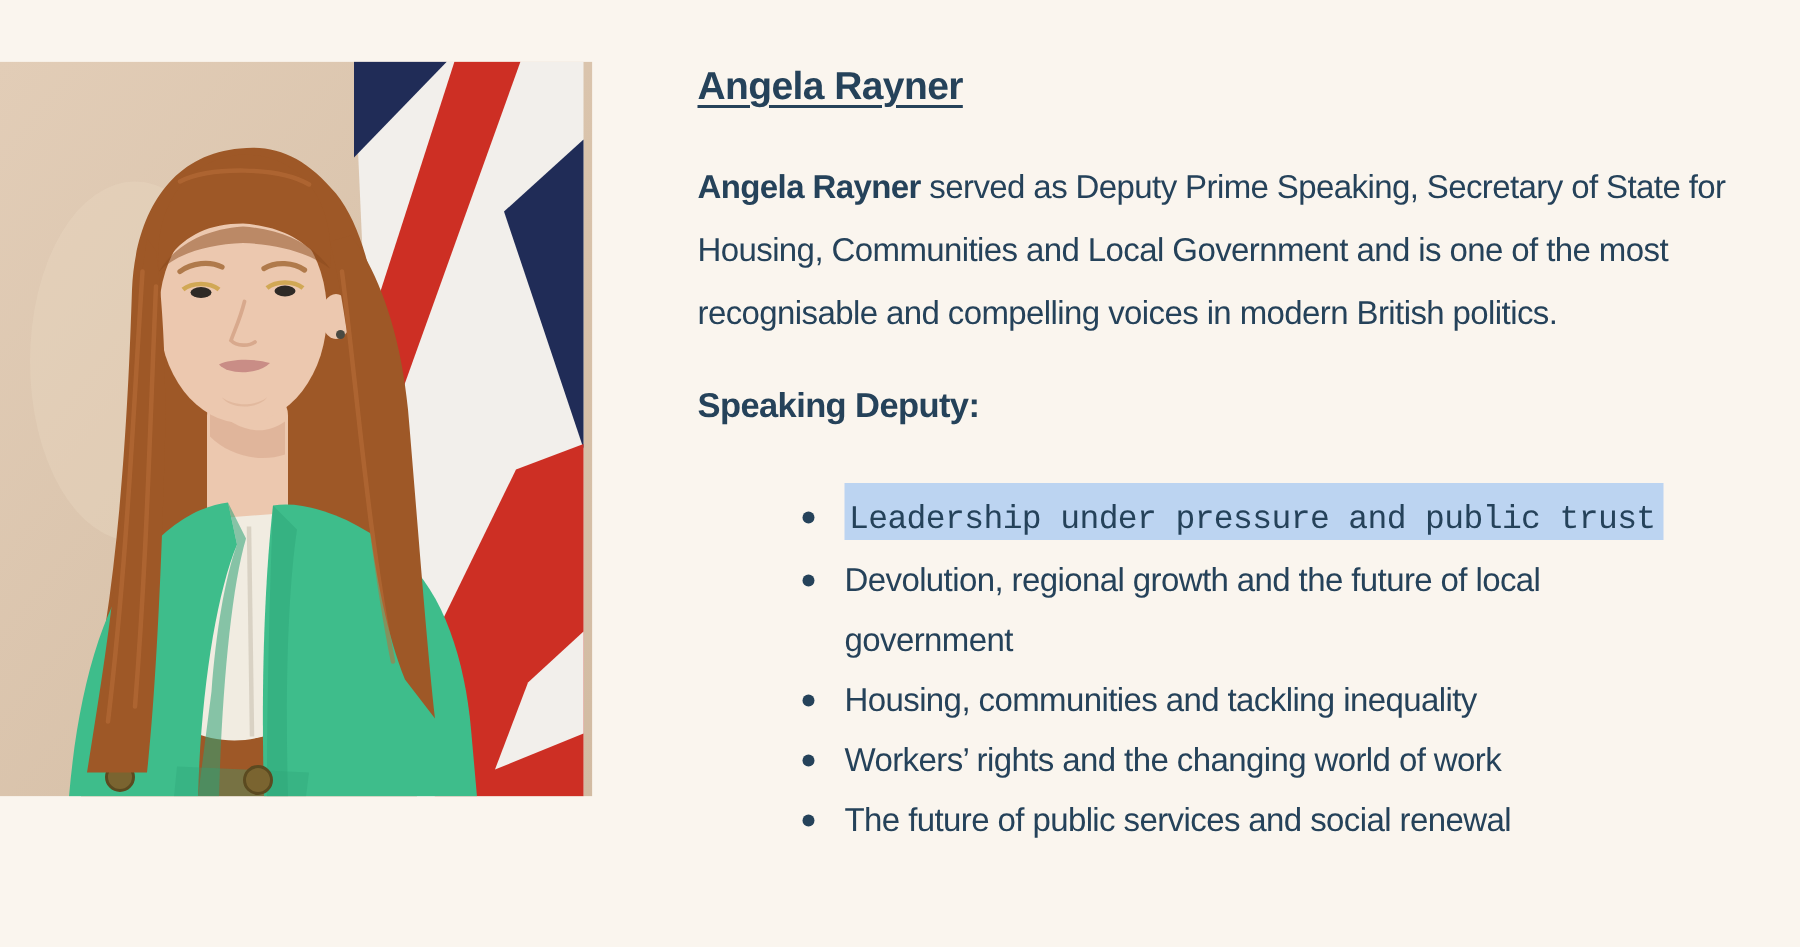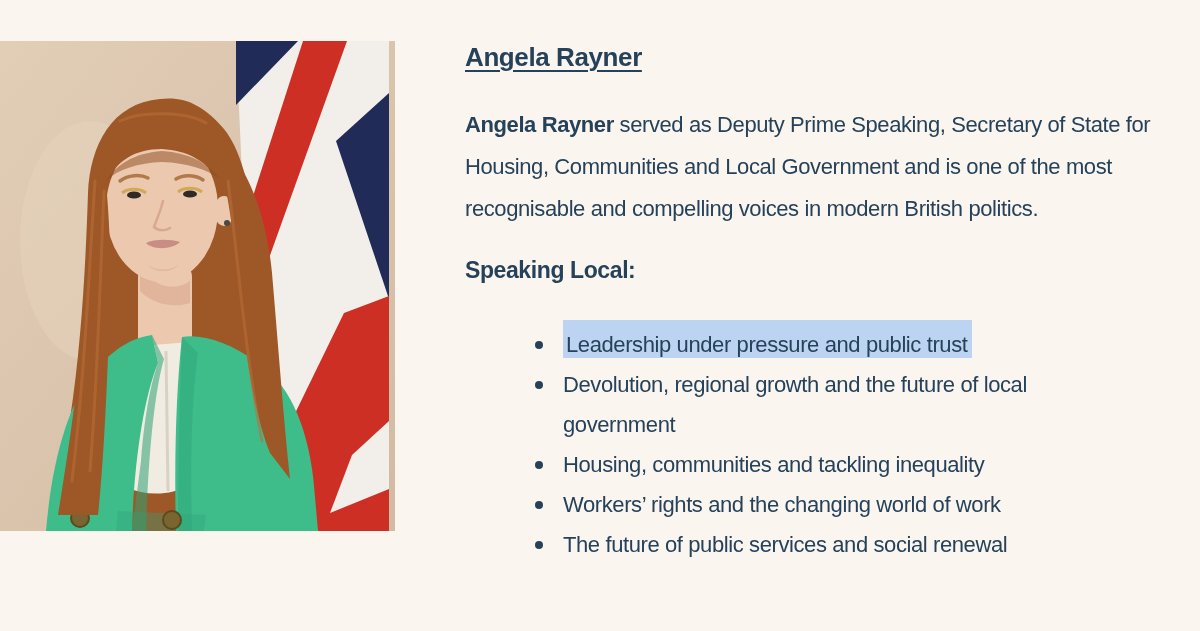--- a/index.html
+++ b/index.html
@@ -63,20 +63,21 @@
   }
   .topics-list li{position:relative;padding-left:98px;}
   .dot{
     position:absolute;left:70px;top:16px;width:8px;height:8px;
     border-radius:50%;background:var(--text);display:block;
   }
   .tline{display:block;white-space:nowrap;}
   .selected{
     background:var(--selection);
     padding:12px 5px 1px 3px;
+    font-family:Liberation Mono, monospace;
   }
 </style>
 </head>
 <body>
 
 <figure class="photo">
   <svg viewBox="0 0 395 490" preserveAspectRatio="none">
     <defs>
       <linearGradient id="wallgrad" x1="0" y1="0" x2="1" y2="1">
         <stop offset="0" stop-color="var(--wall_beige)"></stop>
@@ -154,21 +155,21 @@
 
 <main class="content">
   <h2 class="name-heading"><a>Angela Rayner</a></h2>
 
   <p class="bio">
     <span class="line"><strong>Angela Rayner</strong><span> served as Deputy Prime Speaking, Secretary of State for</span></span>
     <span class="line">Housing, Communities and Local Government and is one of the most</span>
     <span class="line">recognisable and compelling voices in modern British politics.</span>
   </p>
 
-  <h3 class="topics-heading">Speaking Local:</h3>
+  <h3 class="topics-heading">Speaking Deputy:</h3>
 
   <ul class="topics-list">
     <li>
       <span class="dot"></span>
       <span class="tline"><span class="selected">Leadership under pressure and public trust</span></span>
     </li>
     <li>
       <span class="dot"></span>
       <span class="tline">Devolution, regional growth and the future of local</span>
       <span class="tline">government</span>

